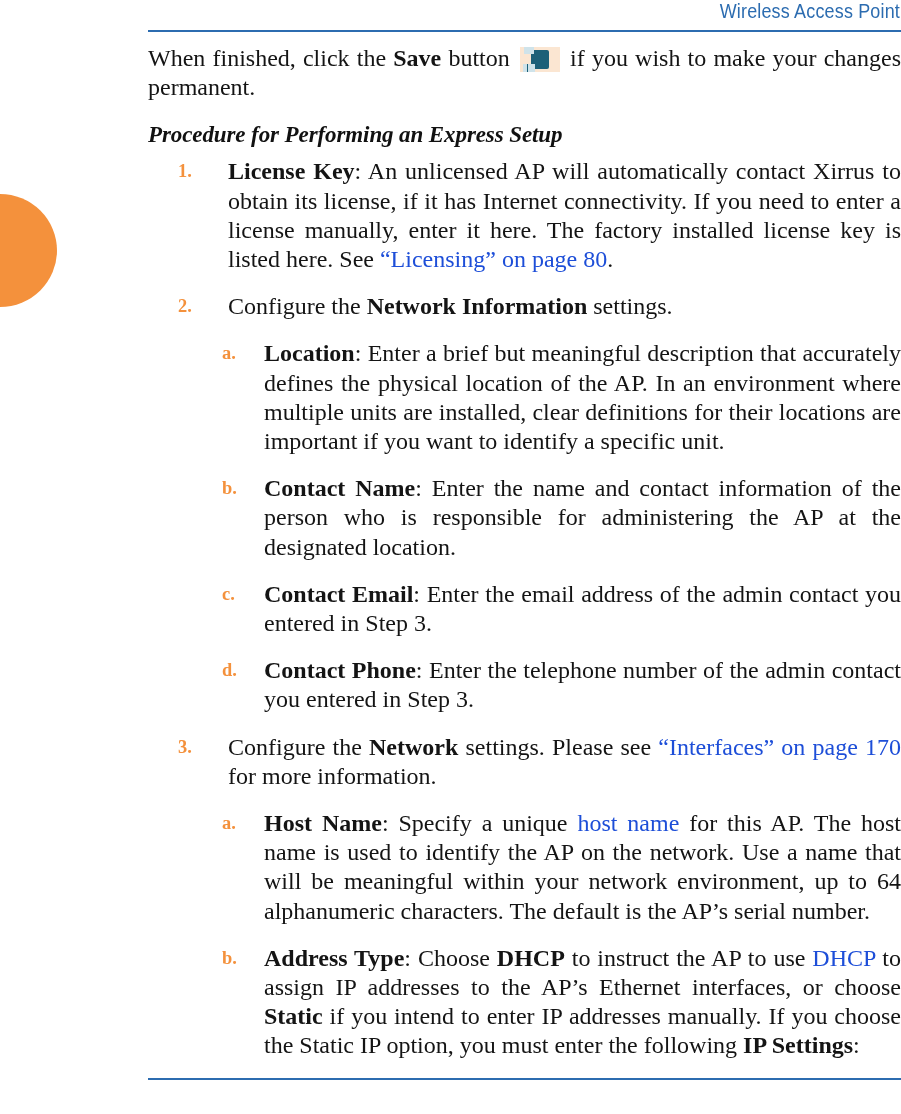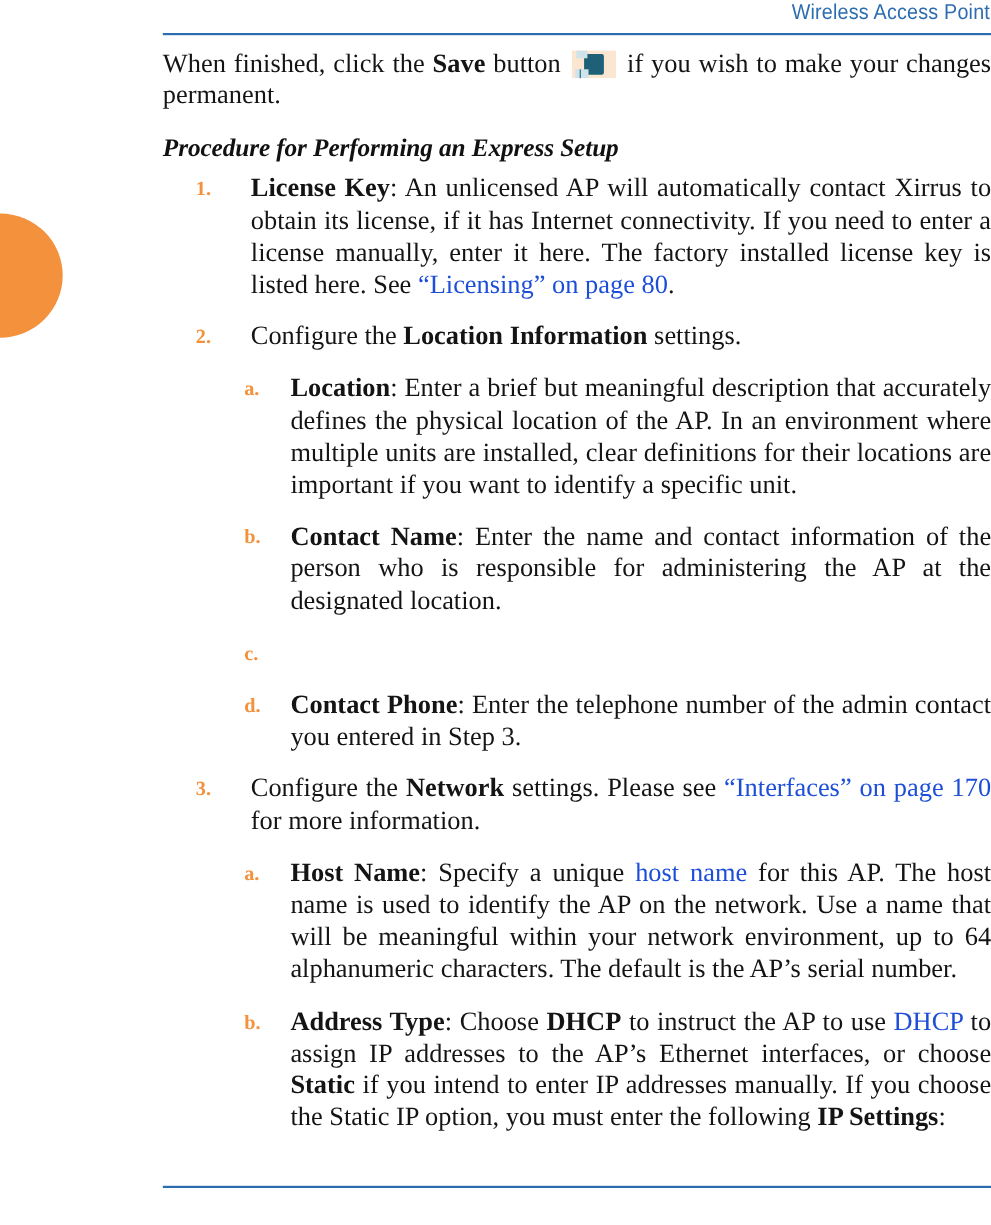--- a/index.html
+++ b/index.html
@@ -219,35 +219,36 @@
 
     <p class="subhead">Procedure for Performing an Express Setup</p>
 
     <div class="li lvl1">
       <span class="li-marker">1.</span>
       <span class="li-body"><b>License Key</b><span>: An unlicensed AP will automatically contact Xirrus to obtain its license, if it has Internet connectivity. If you need to enter a license manually, enter it here. The factory installed license key is listed here. See </span><span class="link">“Licensing” on page 80</span><span>.</span></span>
     </div>
 
     <div class="li lvl1">
       <span class="li-marker">2.</span>
-      <span class="li-body"><span>Configure the </span><b>Location Information</b><span> settings.</span></span>
+      <span class="li-body"><span>Configure the </span><b>Network Information</b><span> settings.</span></span>
     </div>
 
     <div class="li lvl2">
       <span class="li-marker">a.</span>
       <span class="li-body"><b>Location</b><span>: Enter a brief but meaningful description that accurately defines the physical location of the AP. In an environment where multiple units are installed, clear definitions for their locations are important if you want to identify a specific unit.</span></span>
     </div>
 
     <div class="li lvl2">
       <span class="li-marker">b.</span>
       <span class="li-body"><b>Contact Name</b><span>: Enter the name and contact information of the person who is responsible for administering the AP at the designated location.</span></span>
     </div>
 
     <div class="li lvl2">
       <span class="li-marker">c.</span>
+      <span class="li-body"><b>Contact Email</b><span>: Enter the email address of the admin contact you entered in Step 3.</span></span>
     </div>
 
     <div class="li lvl2">
       <span class="li-marker">d.</span>
       <span class="li-body"><b>Contact Phone</b><span>: Enter the telephone number of the admin contact you entered in Step 3.</span></span>
     </div>
 
     <div class="li lvl1">
       <span class="li-marker">3.</span>
       <span class="li-body"><span>Configure the </span><b>Network</b><span> settings. Please see </span><span class="link">“Interfaces” on page 170</span><span> for more information.</span></span>

